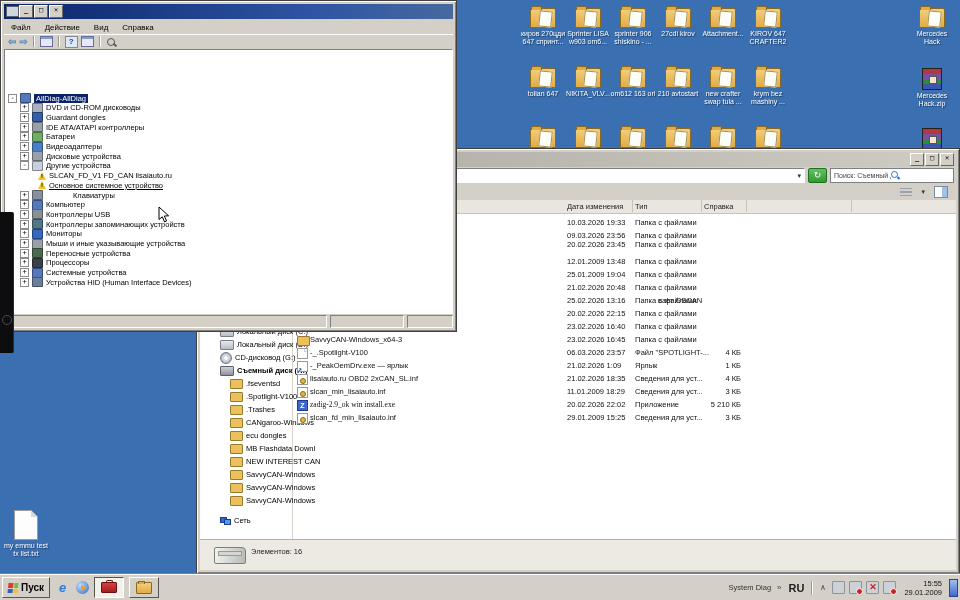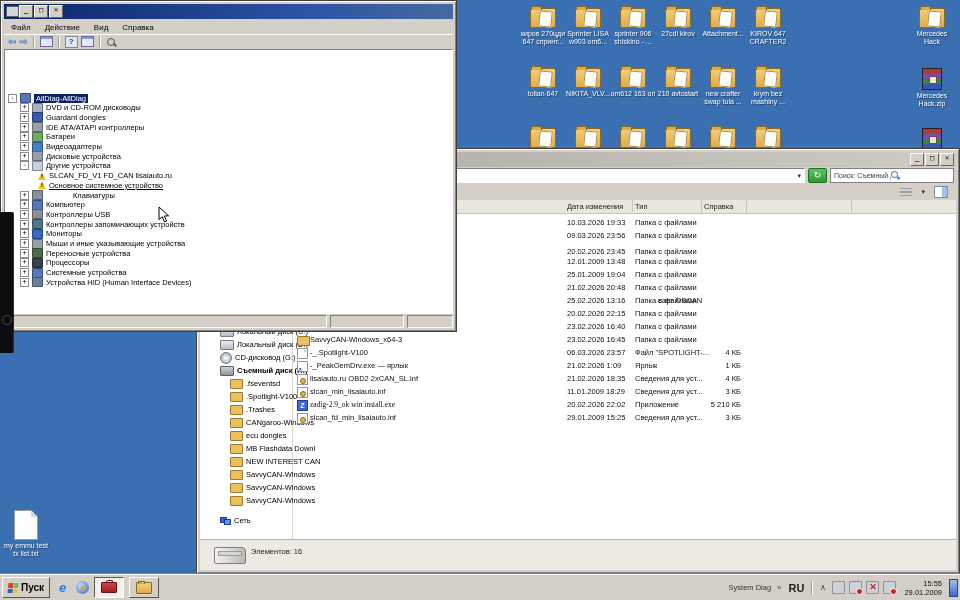--- a/index.html
+++ b/index.html
@@ -362,21 +362,21 @@
       </div>
       <div id="filerows">
           <div class="frow" style="top: 16px;">
             <span style="left: 274px;">10.03.2026 19:33</span>
             <span style="left: 342px;">Папка с файлами</span>
           </div>
           <div class="frow" style="top: 29px;">
             <span style="left: 274px;">09.03.2026 23:56</span>
             <span style="left: 342px;">Папка с файлами</span>
           </div>
-          <div class="frow" style="top: 45px;">
+          <div class="frow" style="top: 38px;">
             <span style="left: 274px;">20.02.2026 23:45</span>
             <span style="left: 342px;">Папка с файлами</span>
           </div>
           <div class="frow" style="top: 55px;">
             <span style="left: 274px;">12.01.2009 13:48</span>
             <span style="left: 342px;">Папка с файлами</span>
           </div>
           <div class="frow" style="top: 68px;">
             <span style="left: 274px;">25.01.2009 19:04</span>
             <span style="left: 342px;">Папка с файлами</span>

